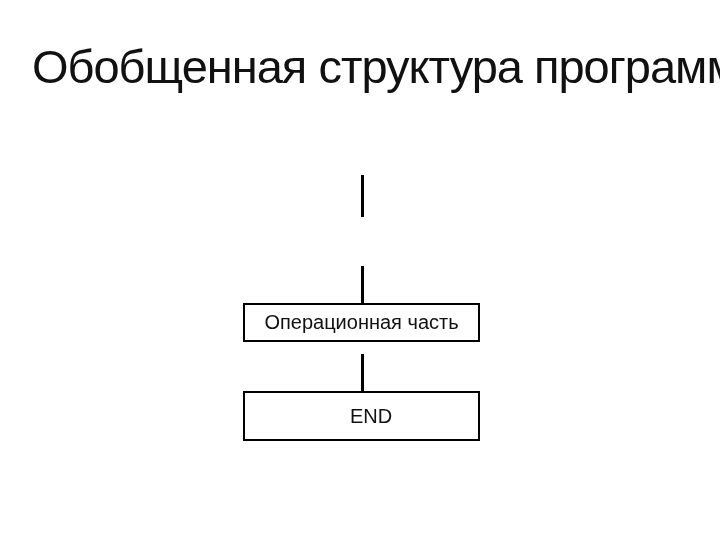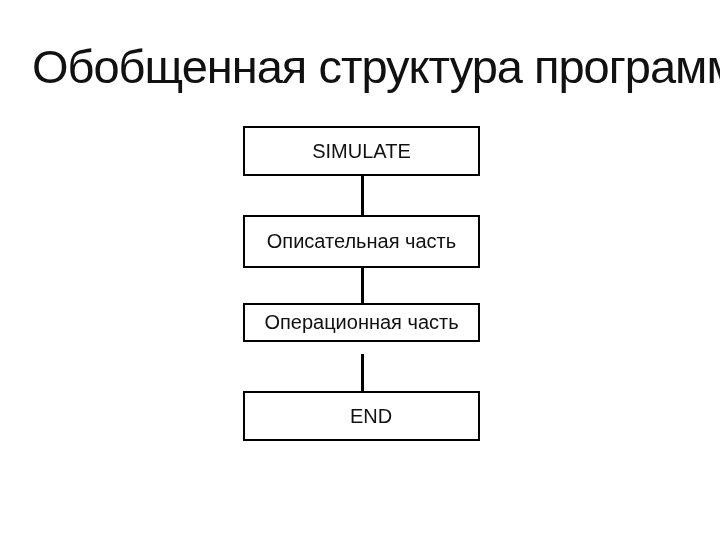--- a/index.html
+++ b/index.html
@@ -63,26 +63,20 @@
 <body>
 
 <div class="slide">
   <h1 class="title">Обобщенная структура программы</h1>
 
   <div class="diagram">
     <div class="connector conn-1"></div>
     <div class="connector conn-2"></div>
     <div class="connector conn-3"></div>
 
-    <div class="node node-1">
-      <span>SIMULATE</span>
-    </div>
-    <div class="node node-2">
-      <span>Описательная часть</span>
-    </div>
     <div class="node node-3">
       <span>Операционная часть</span>
     </div>
     <div class="node node-4">
       <span>END</span>
     </div>
   </div>
 </div>
 
 </body></html>

